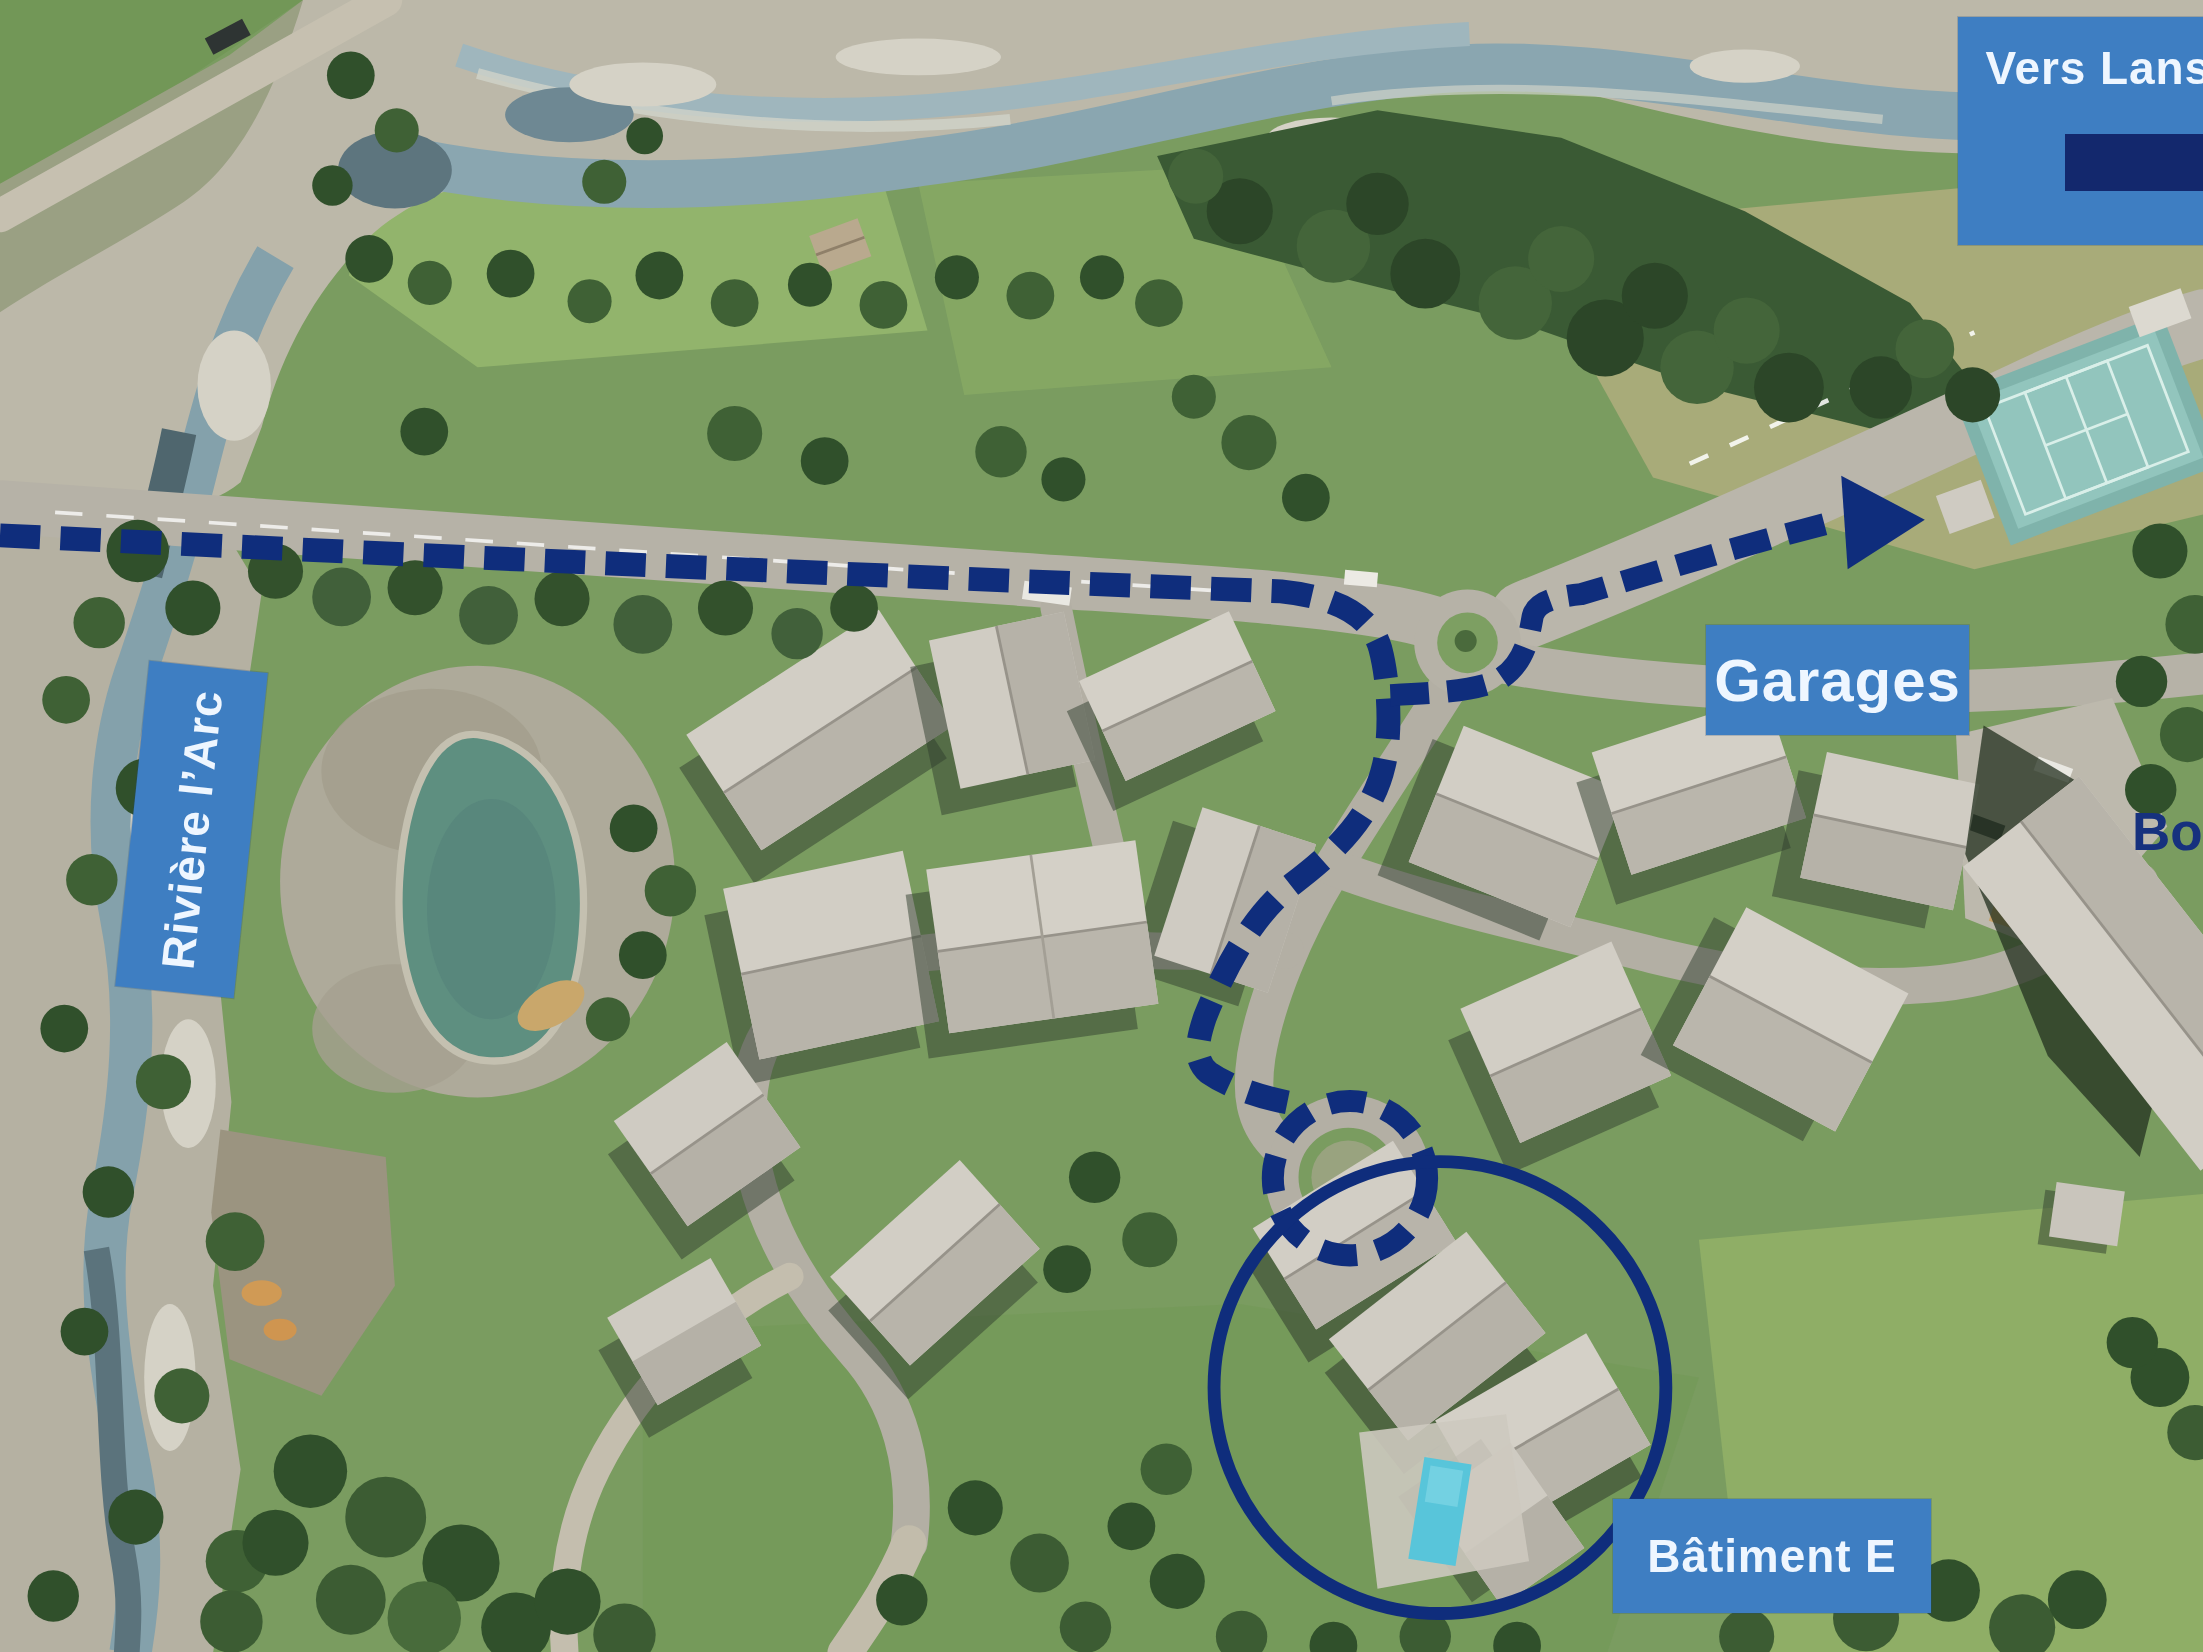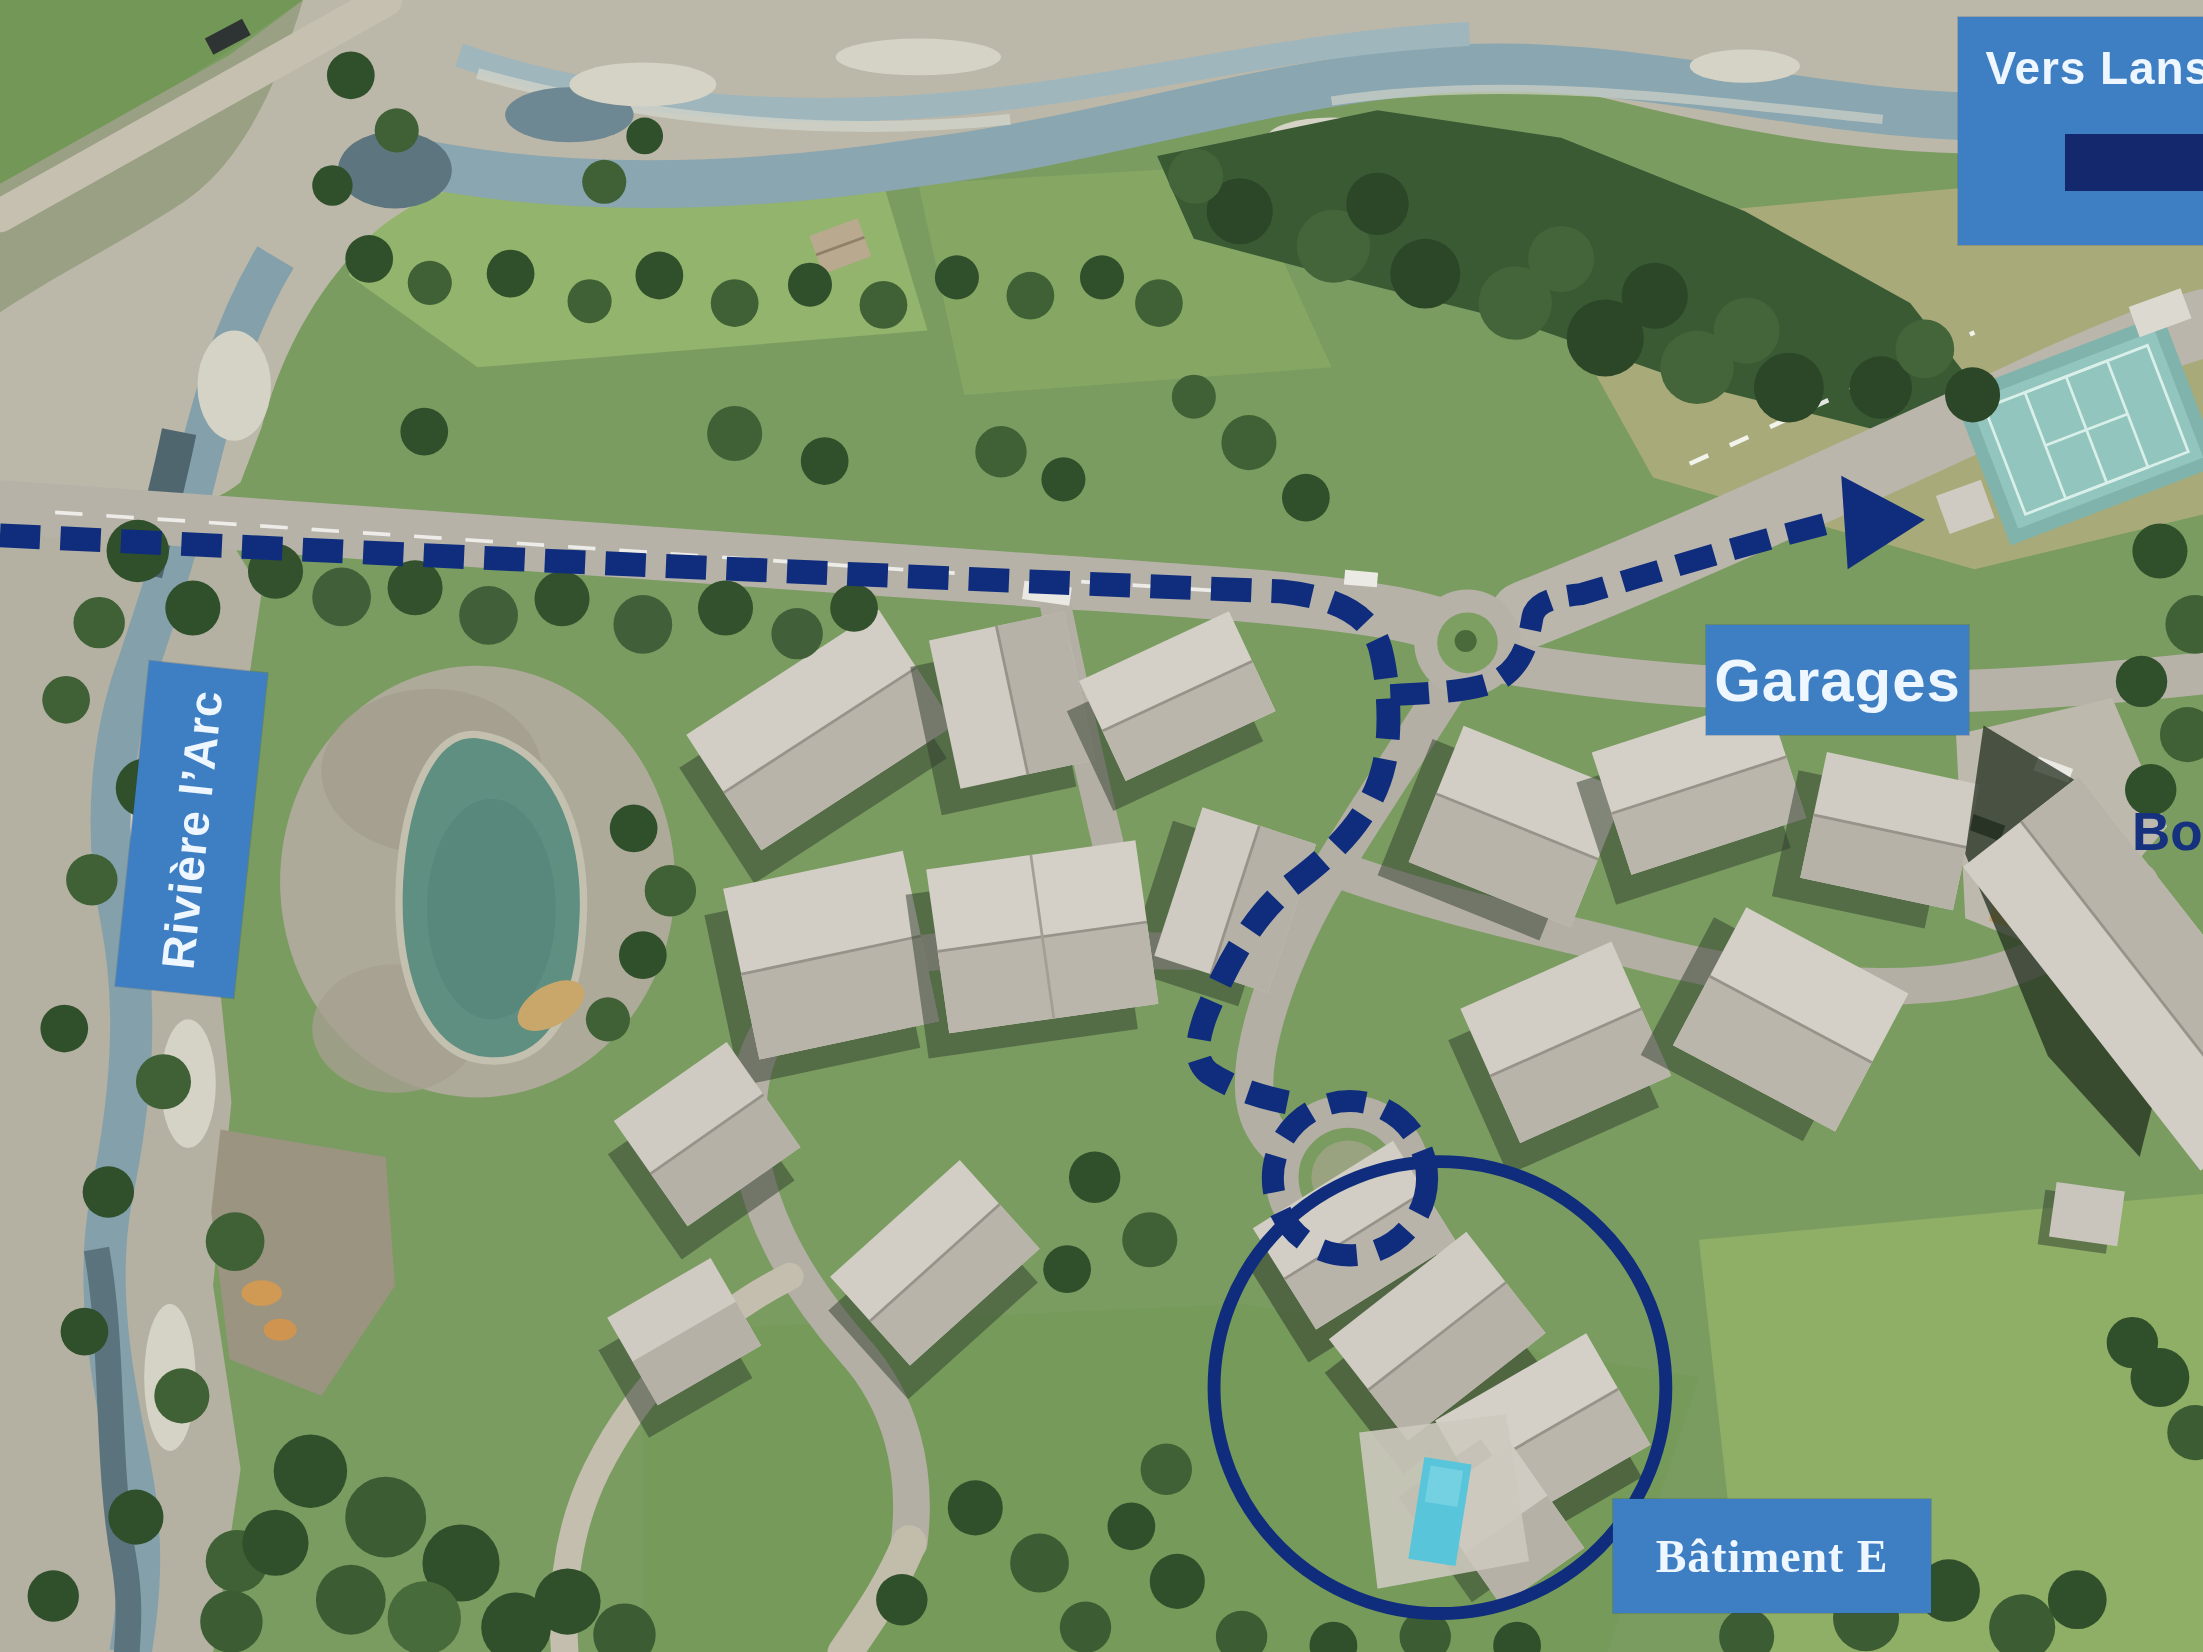--- a/index.html
+++ b/index.html
@@ -420,21 +420,21 @@
 </div>
 
 <div class="label label-garages" style="background-color: rgb(62, 126, 194); color: rgb(238, 246, 255);">
   <span>Garages</span>
 </div>
 
 <div class="label label-river" style="background-color: rgb(62, 126, 194); color: rgb(238, 246, 255);">
   <span>Rivière l’Arc</span>
 </div>
 
-<div class="label label-batiment" style="background-color: rgb(62, 126, 194); color: rgb(238, 246, 255); font-family: Liberation Serif, serif;">
+<div class="label label-batiment" style="background-color: rgb(62, 126, 194); color: rgb(238, 246, 255);">
   <span>Bâtiment E</span>
 </div>
 
 <div class="text-bou" style="color: rgb(22, 49, 126);">
   <span>Bou</span>
 </div>
 
 </div>
 
 

